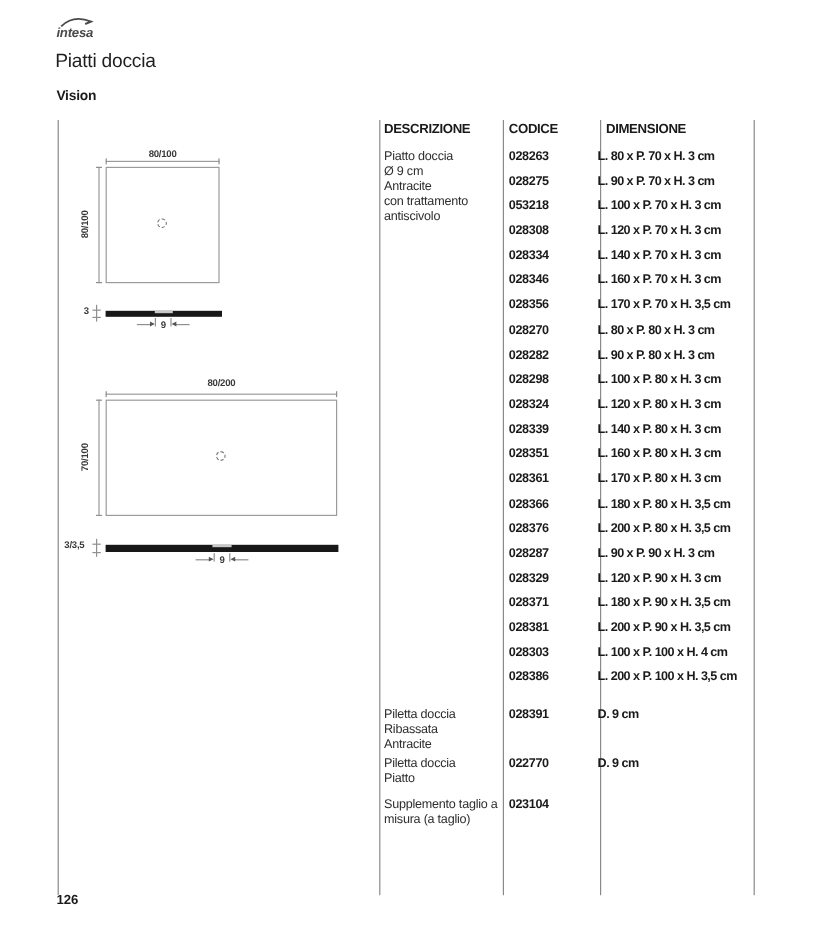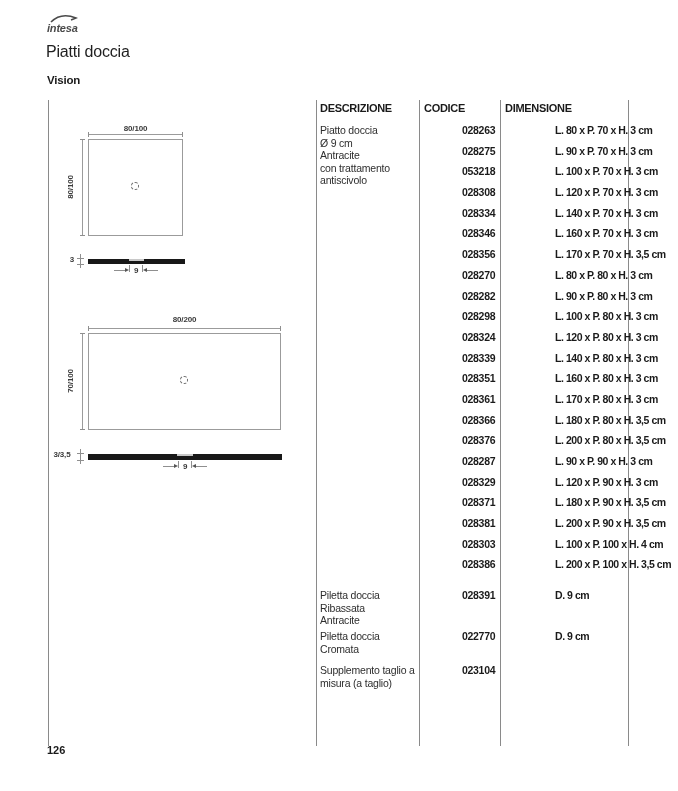--- a/index.html
+++ b/index.html
@@ -34,29 +34,29 @@
   .notch { position:absolute; top:0; height:2px; background:#c8c8c8; }
   .tick { position:absolute; background:#8f8f8f; }
   .arr { position:absolute; width:0; height:0; border-top:2px solid transparent; border-bottom:2px solid transparent; }
   .arr-r { border-left:4px solid #555; }
   .arr-l { border-right:4px solid #555; }
 
   
   .thead { position:absolute; top:102px; font-size:11px; font-weight:bold; color:#1a1a1a; letter-spacing:-0.3px;text-align:center; }
   .th-desc { left:320px; } .th-code { left:424px; } .th-dim { left:505px; }
   .tgroups { position:absolute; left:316px; top:120px; width:312px; }
-  .tgroup { position:relative;padding-left:38px; }
+  .tgroup { position:relative; }
   .tgroup-1 { margin-top:10px; min-height:41px; }
   .tgroup-2 { min-height:34px; }
   .tgroup-3 { min-height:30px; }
   .tgroup-4 { min-height:50px; }
   .tdesc { position:absolute; left:4px; top:4px; width:102px; font-size:10.5px; line-height:12.5px; color:#2e2e2e; letter-spacing:-0.2px; }
   .trow { position:relative; height:20.7px; }
   .tcode { position:absolute; left:108px; top:4px; font-size:10.5px; font-weight:bold; color:#1a1a1a; letter-spacing:-0.3px; white-space:nowrap; }
-  .tdim  { position:absolute; left:201px; top:4px; font-size:10.5px; font-weight:bold; color:#1a1a1a; letter-spacing:-0.45px; white-space:nowrap; }
+  .tdim  { position:absolute; left:182px; top:4px; font-size:10.5px; font-weight:bold; color:#1a1a1a; letter-spacing:-0.45px; white-space:nowrap; }
 </style>
 </head>
 <body>
 
 <div class="page">
 
   <div class="logo">
     <svg width="28" height="11" viewBox="0 0 28 11">
       <path d="M1 9 C 8 2, 16 1, 26 5 l -5 2" fill="none" stroke="#4a4a4a" stroke-width="1.6"></path>
     </svg>
@@ -232,21 +232,21 @@
           <div>Antracite</div>
         </div>
         <div class="trow">
           <span class="tcode">028391</span>
           <span class="tdim">D. 9 cm</span>
         </div>
       </div>
       <div class="tgroup tgroup-2">
         <div class="tdesc">
           <div>Piletta doccia</div>
-          <div>Cromata</div>
+          <div>Piatto</div>
         </div>
         <div class="trow">
           <span class="tcode">022770</span>
           <span class="tdim">D. 9 cm</span>
         </div>
       </div>
       <div class="tgroup tgroup-3">
         <div class="tdesc">
           <div>Supplemento taglio a</div>
           <div>misura (a taglio)</div>

